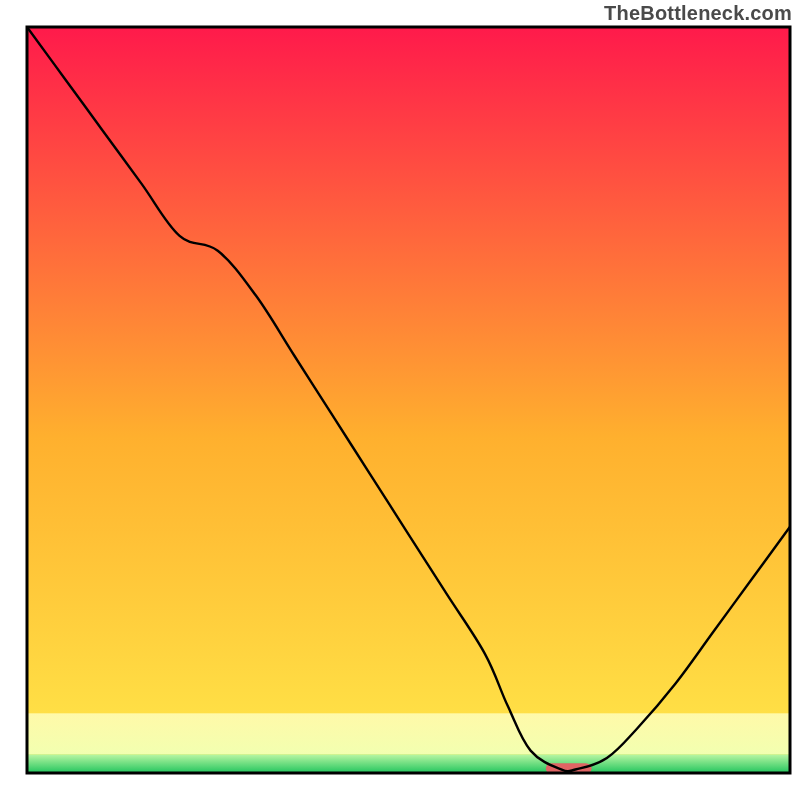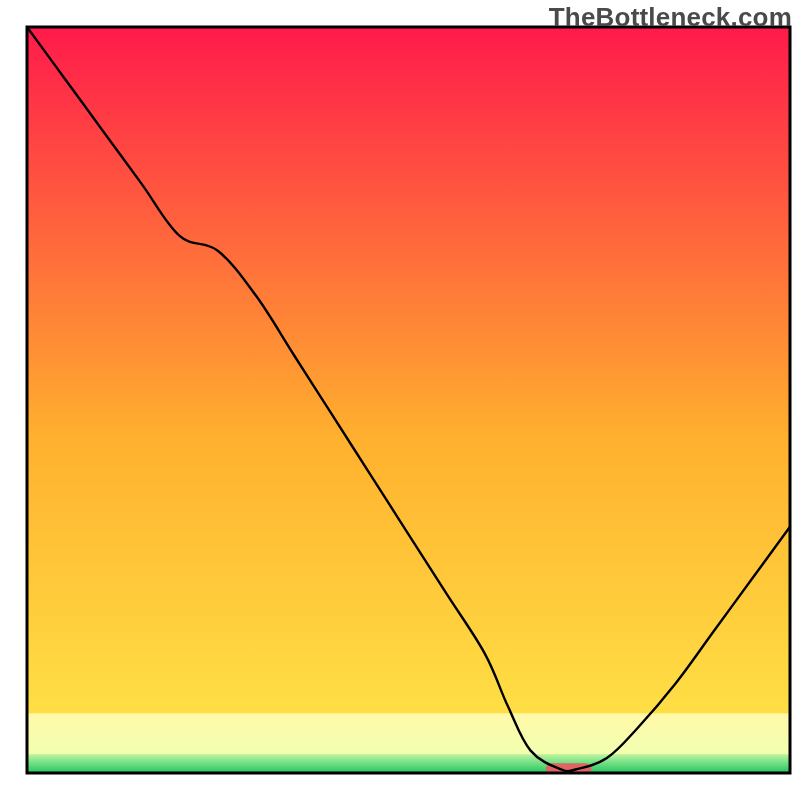--- a/index.html
+++ b/index.html
@@ -13,21 +13,21 @@
   }
   .wrap {
     position: relative;
     width: 800px;
     height: 800px;
   }
   .watermark {
     position: absolute;
     top: 2px;
     right: 8px;
-    font-size: 26px;
+    font-size: 20px;
     font-weight: 600;
     color: #4a4a4a;
     letter-spacing: 0.2px;
   }
   svg {
     display: block;
   }
 </style>
 </head>
 <body>

